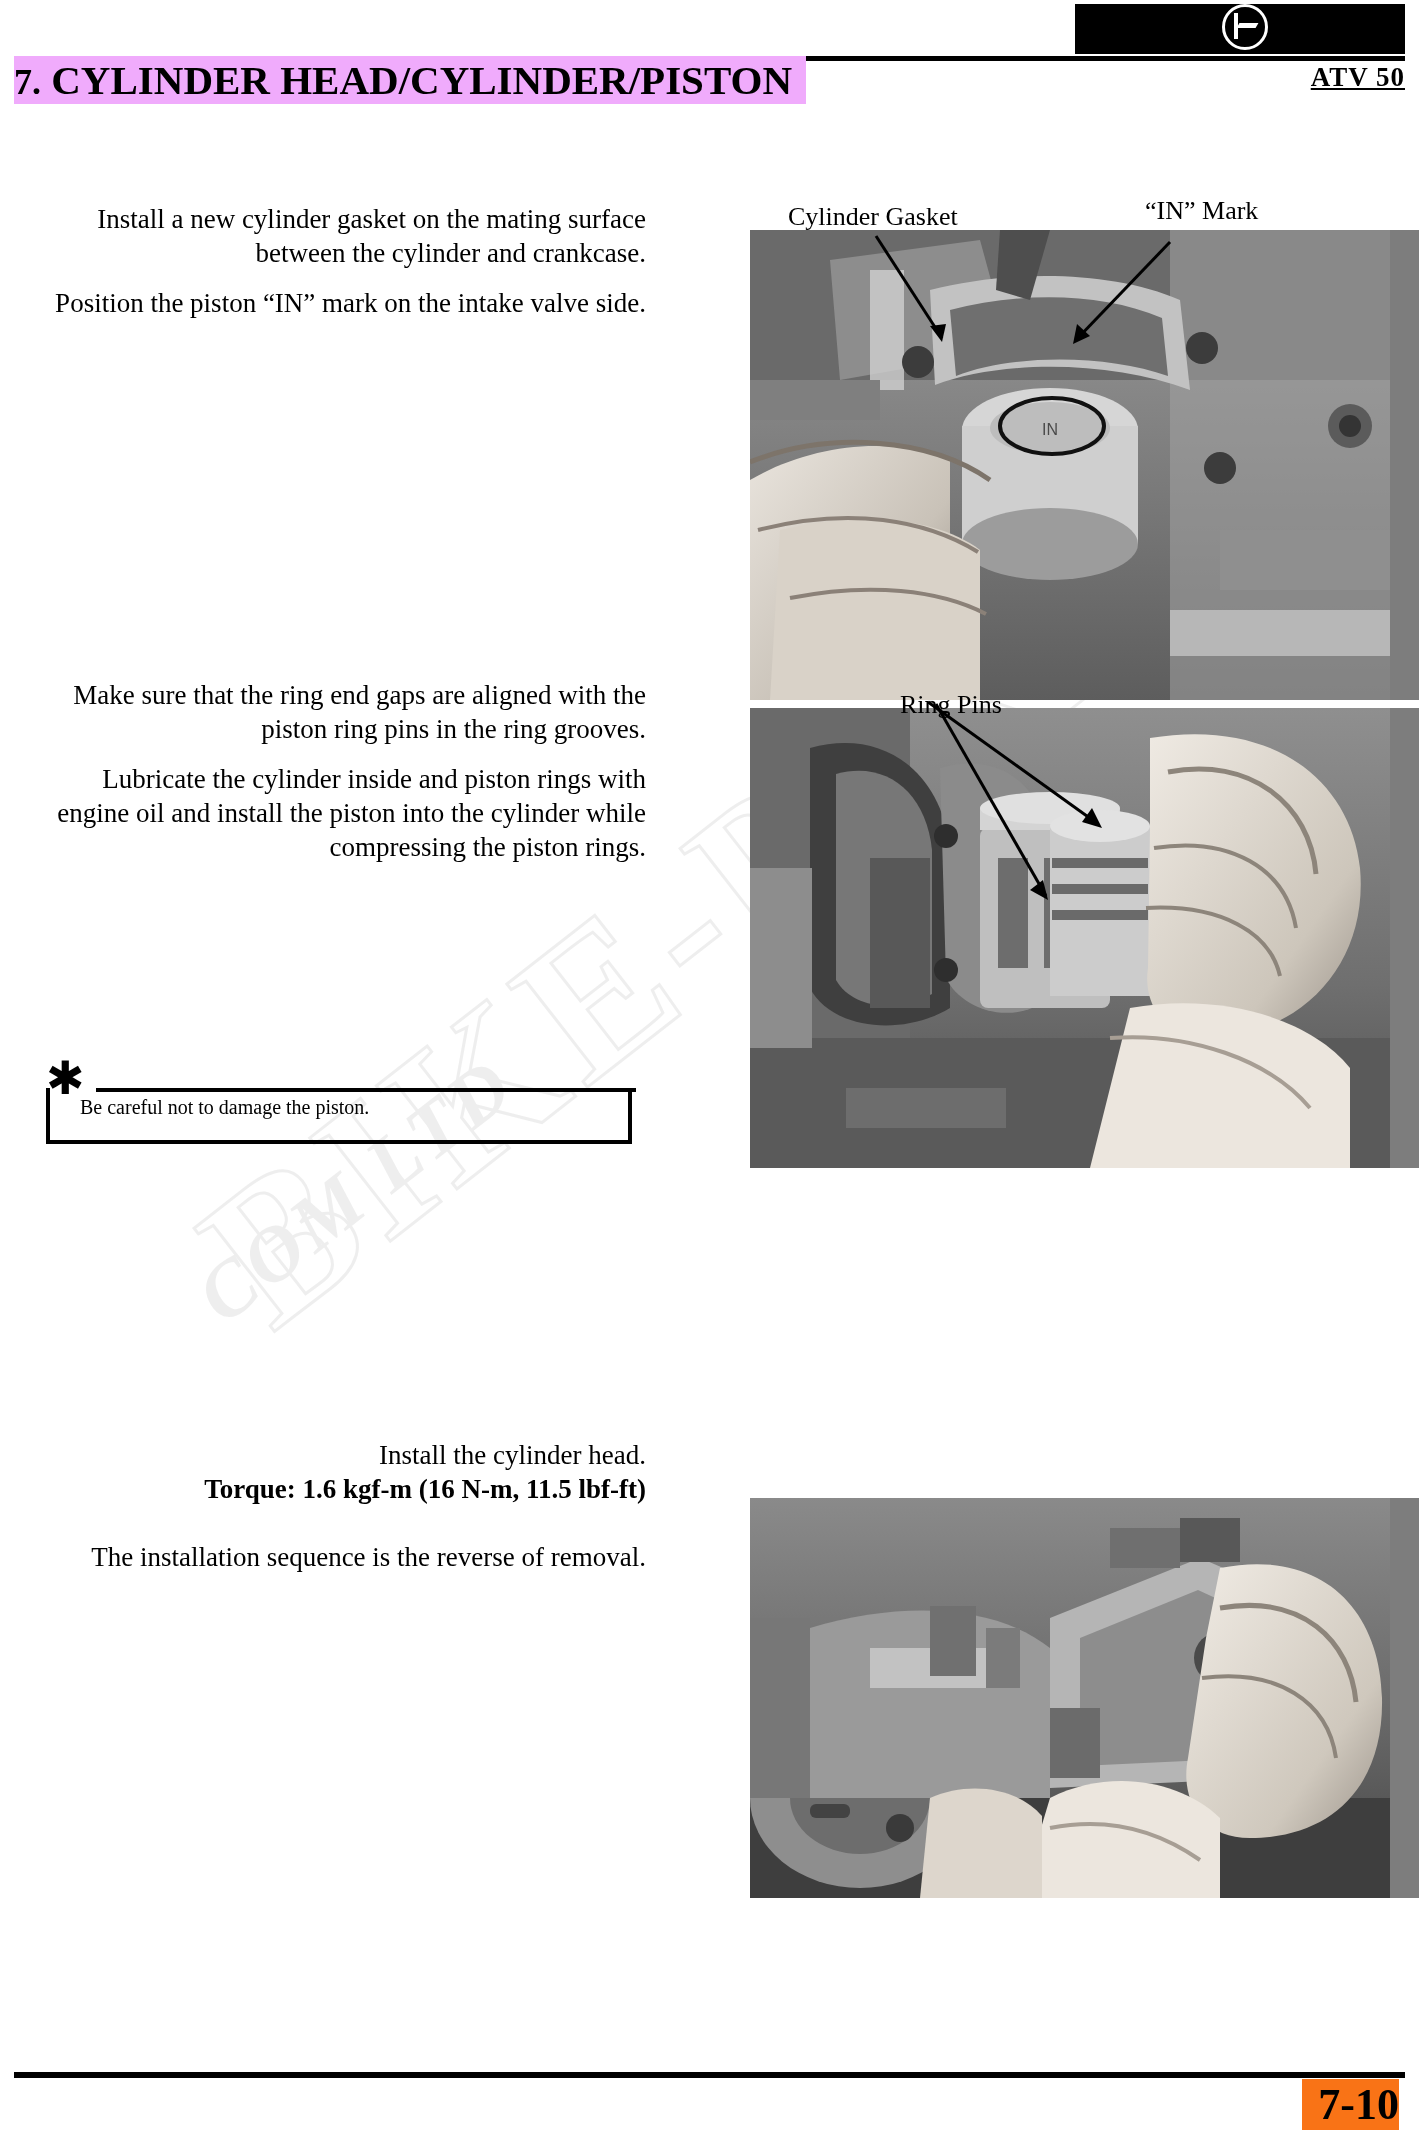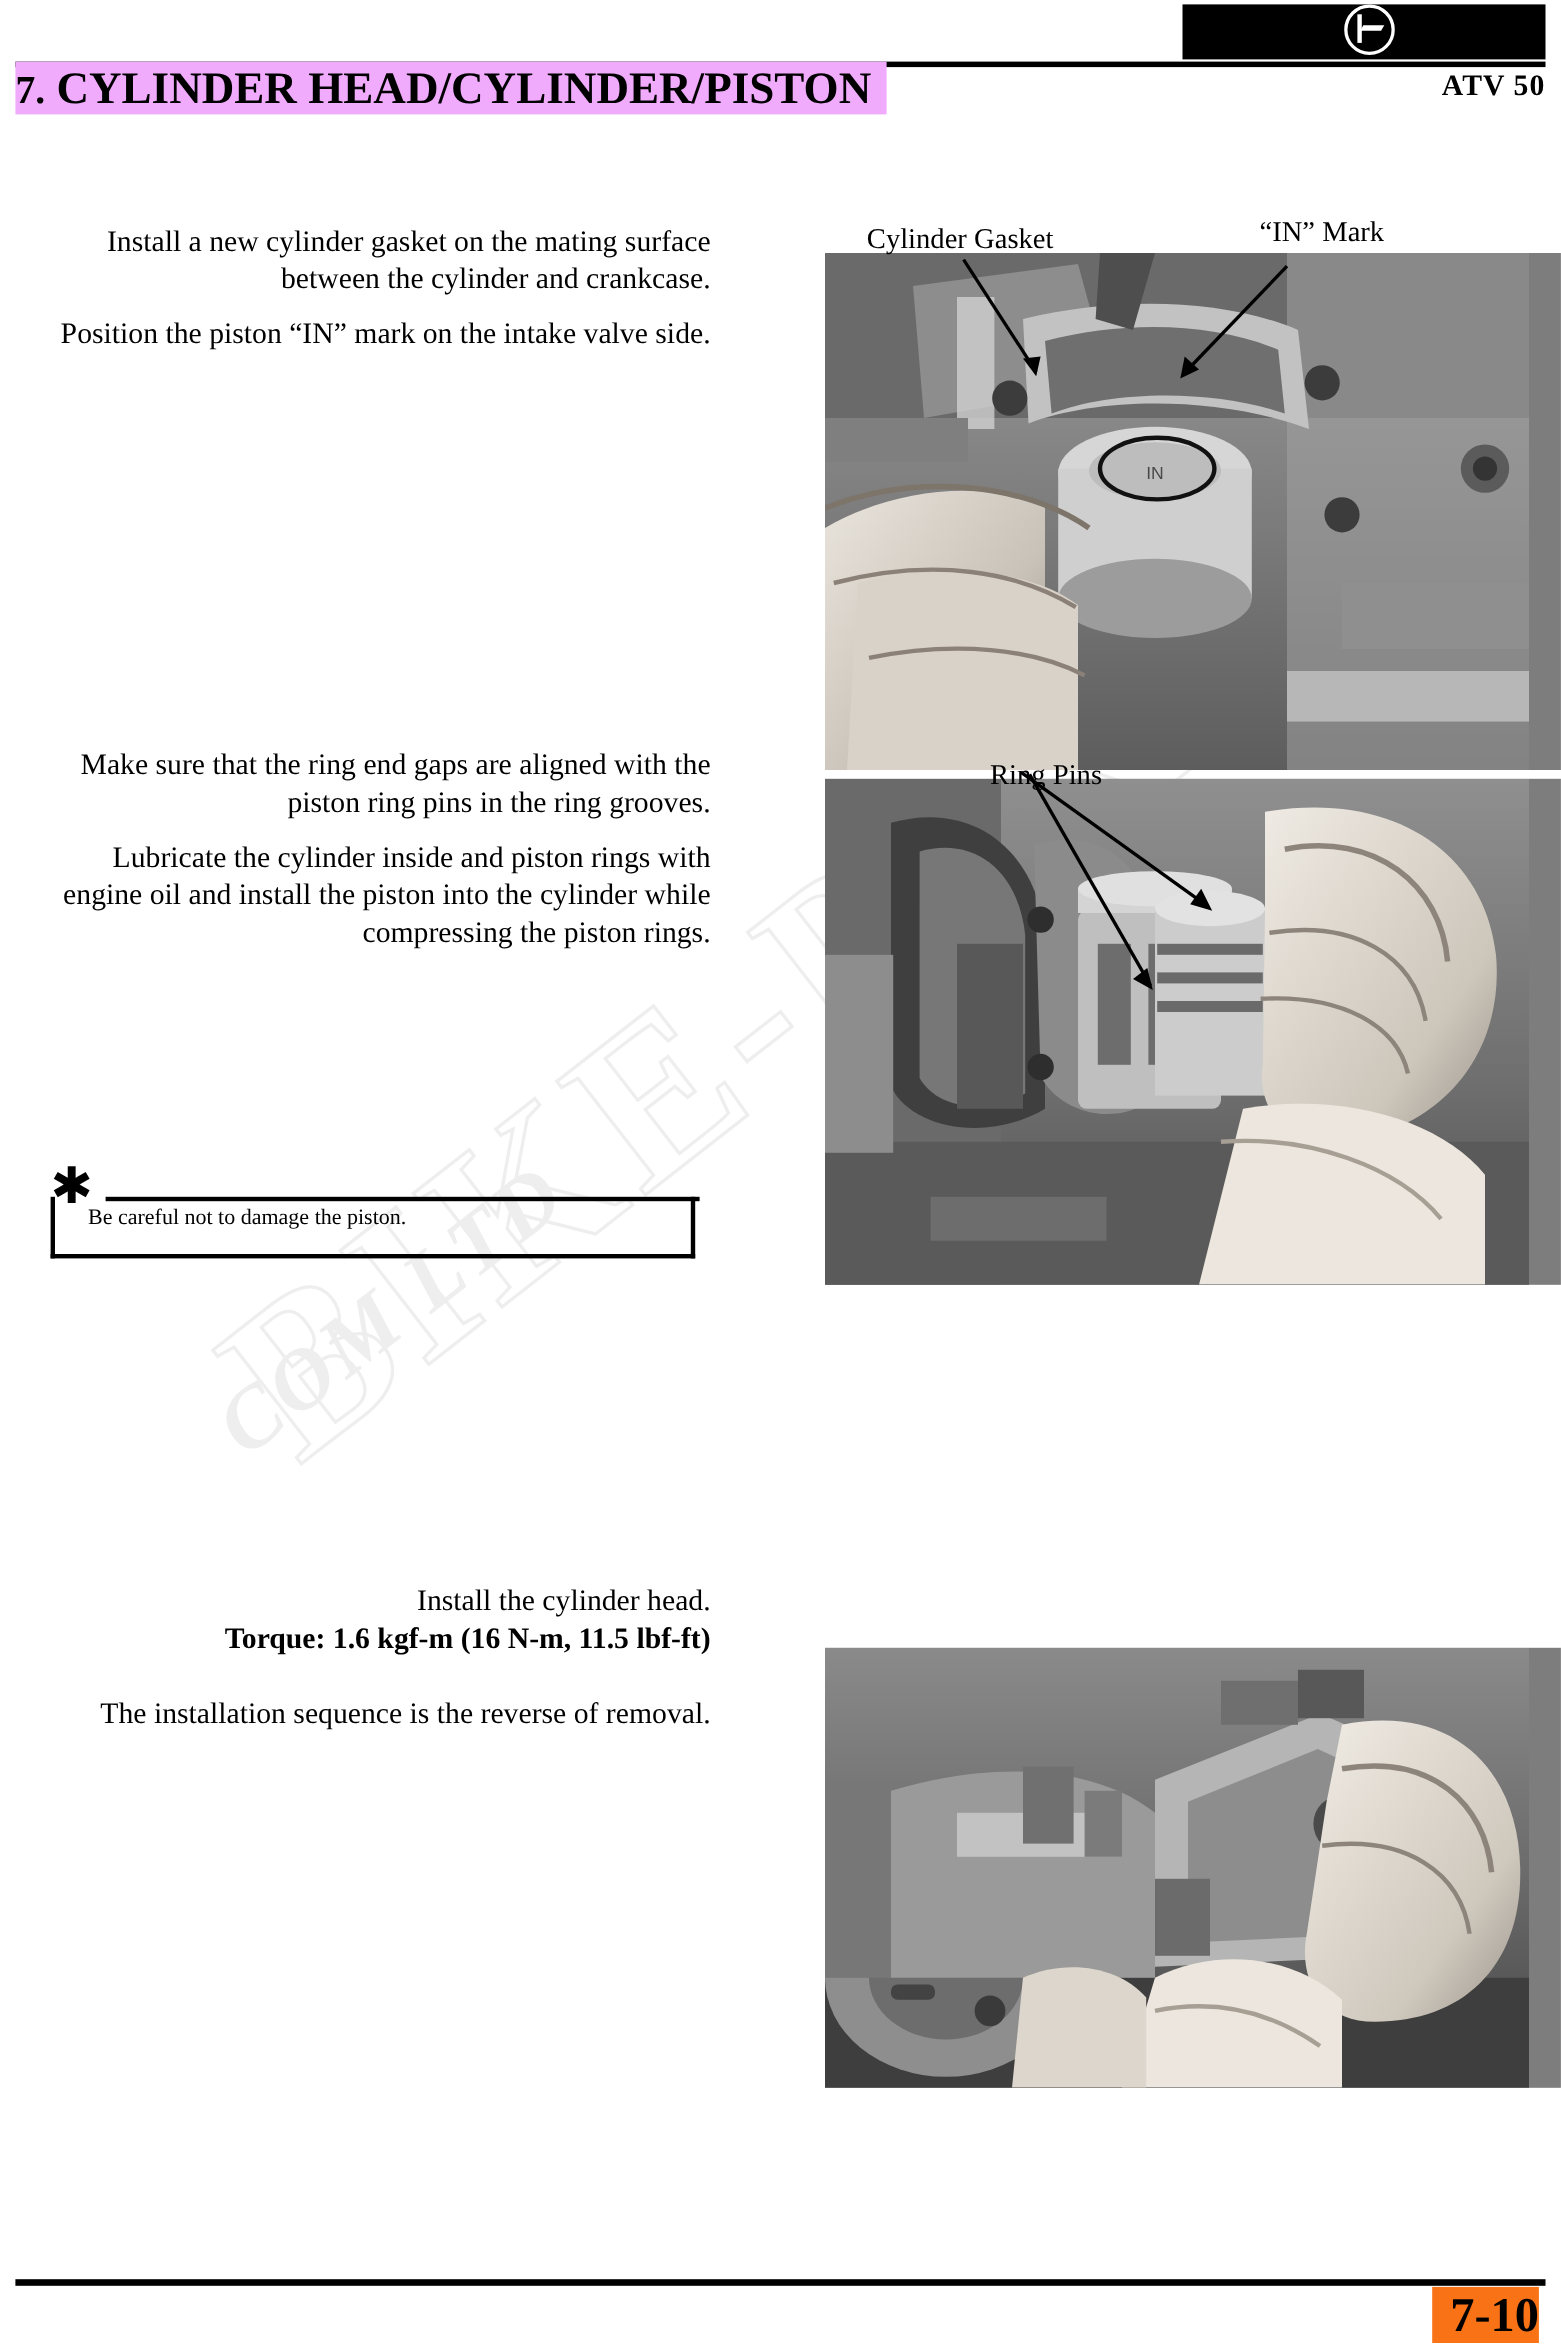--- a/index.html
+++ b/index.html
@@ -90,20 +90,21 @@
   }
   .model-label {
     position: absolute;
     right: 14px;
     top: 62px;
     font-size: 27px;
     font-weight: bold;
     letter-spacing: 1px;
     background: #fff;
     padding-left: 14px;
+    text-decoration: underline;
   }
 
   
   .watermark {
     position: absolute;
     left: 120px;
     top: 430px;
     width: 1180px;
     height: 1000px;
     pointer-events: none;

